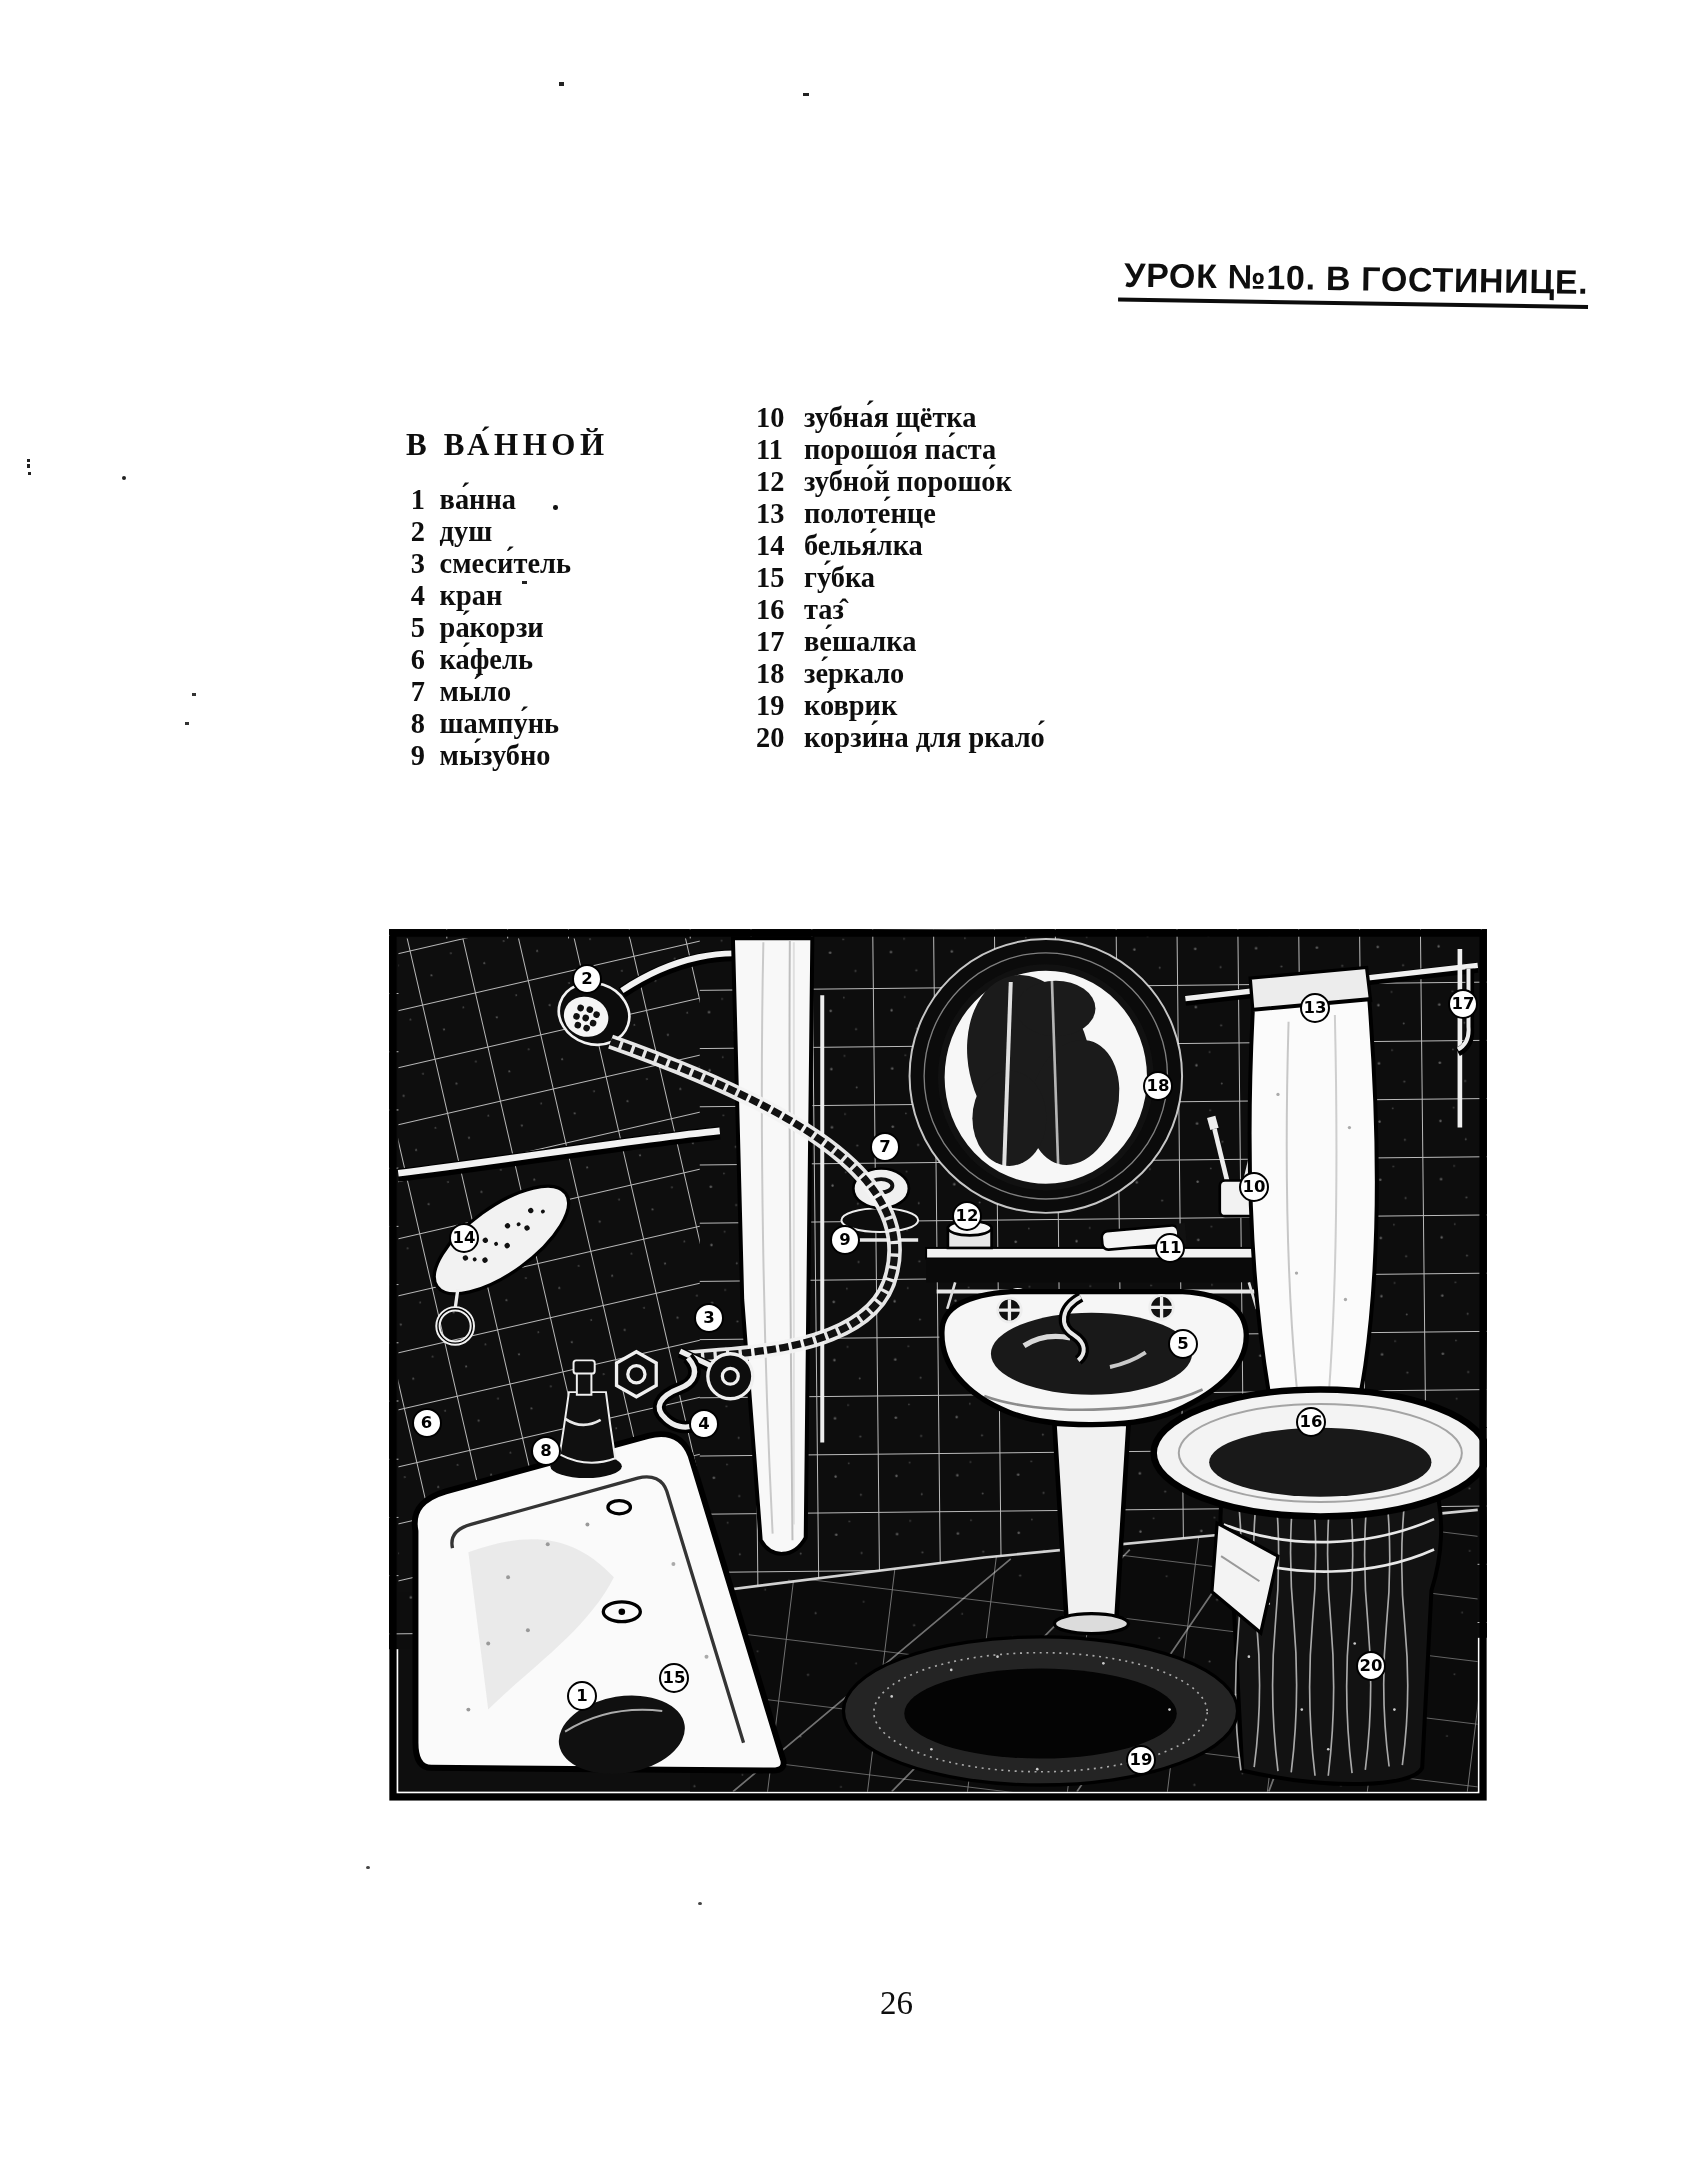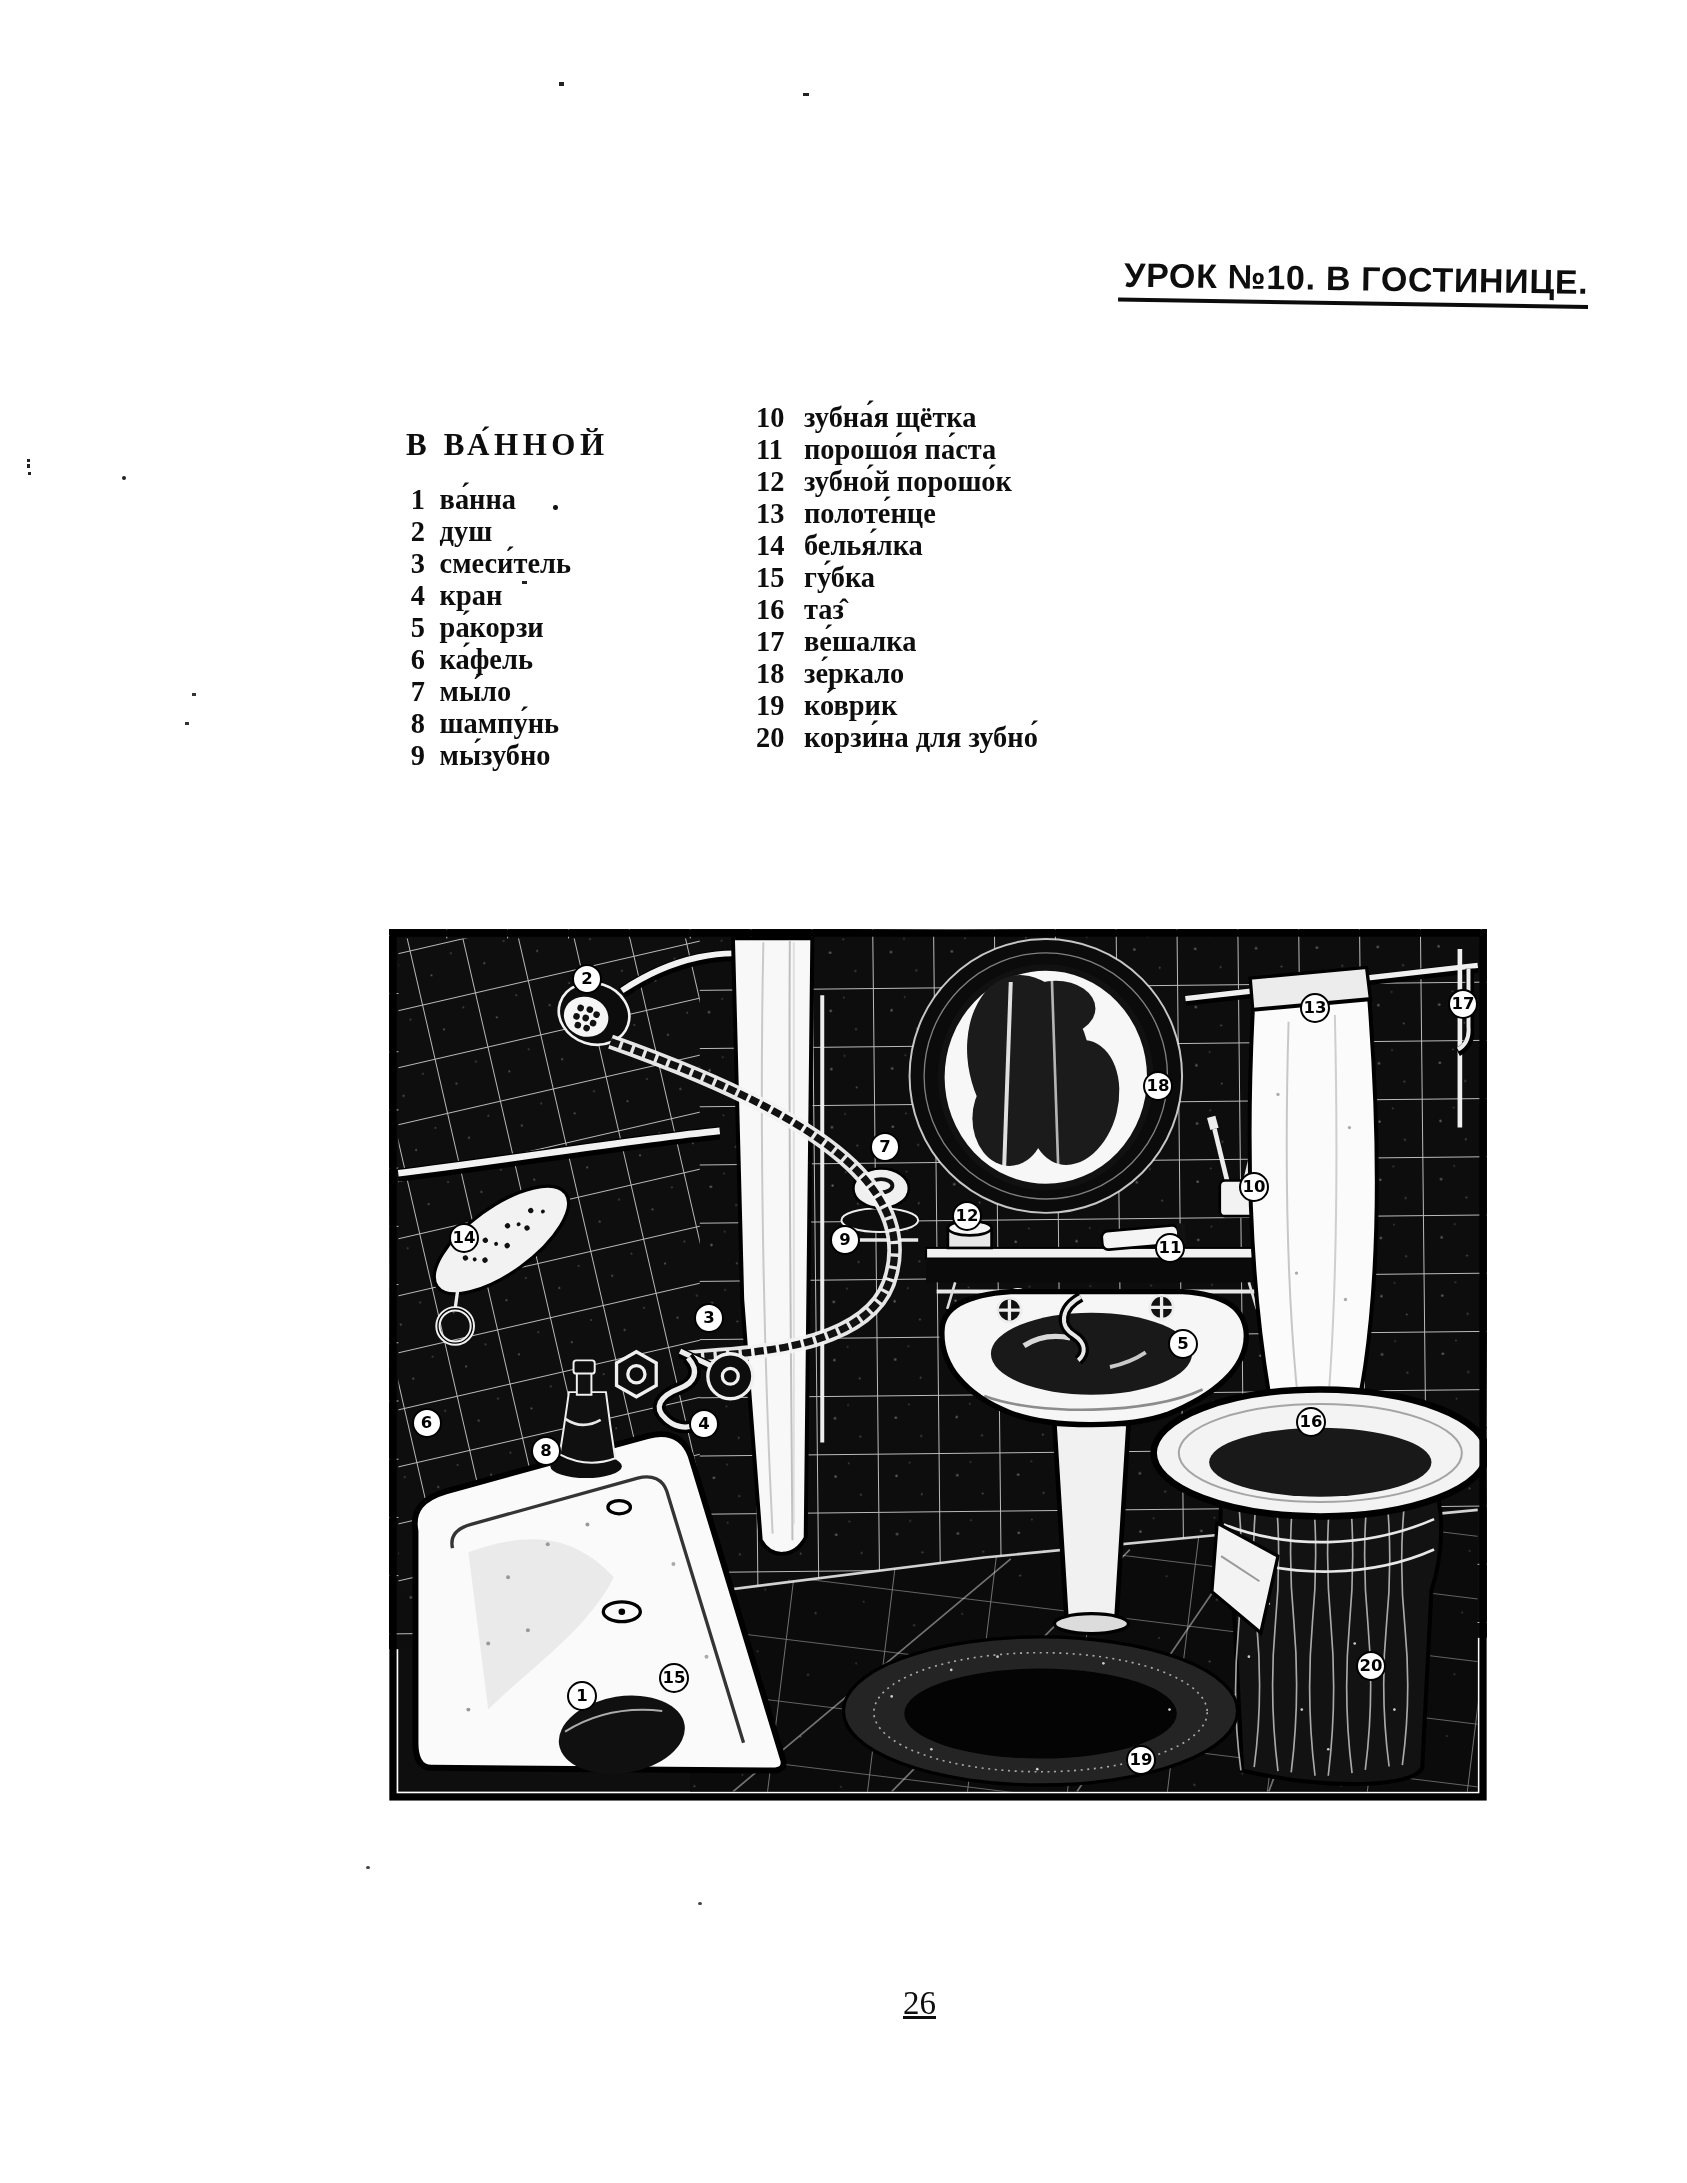--- a/index.html
+++ b/index.html
@@ -19,21 +19,21 @@
   .vrow{height:32px;display:flex;align-items:center;font-size:28.4px;font-weight:700;white-space:nowrap;}
   .vlist-left .num{display:inline-block;width:16px;text-align:right;margin-right:14.6px;}
   .vlist-right .num{display:inline-block;width:32px;text-align:left;margin-right:16px;}
   
   .illu-wrap{left:389px;top:929px;width:1098px;height:872px;}
   .illu-wrap svg{position:absolute;left:0;top:0;}
   .marker{position:absolute;width:26px;height:26px;border:2.6px solid #000;border-radius:50%;
     background:#fff;color:#000;font-family:"DejaVu Sans", sans-serif;font-weight:700;
     font-size:16.5px;line-height:26px;text-align:center;z-index:5;}
   
-  .page-number{left:880px;top:1985px;width:79px;text-align:center;font-size:33px;text-decoration:underline;}
+  .page-number{left:880px;top:1985px;width:79px;font-size:33px;}
   
   .speck{position:absolute;background:#222;}
 </style>
 </head>
 <body>
 
 <div class="abs lesson-header">УРОК №10. В ГОСТИНИЦЕ.</div>
 
 <div class="abs vocab-heading">В ВА́ННОЙ</div>
 
@@ -112,21 +112,21 @@
   <div class="vrow">
       <span class="num">18</span>
       <span class="term">зе́ркало</span>
     </div>
   <div class="vrow">
       <span class="num">19</span>
       <span class="term">ко́врик</span>
     </div>
   <div class="vrow">
       <span class="num">20</span>
-      <span class="term">корзи́на для зубно́</span>
+      <span class="term">корзи́на для ркало́</span>
     </div>
 </div>
 
 <div class="abs illu-wrap">
 <svg width="1098" height="872" viewBox="0 0 1660 1318">
   <defs>
     <clipPath id="cpLeft">
           <polygon points="14,14 470,14 470,1006 14,1002"></polygon>
         </clipPath>
     <clipPath id="cpFloor">

